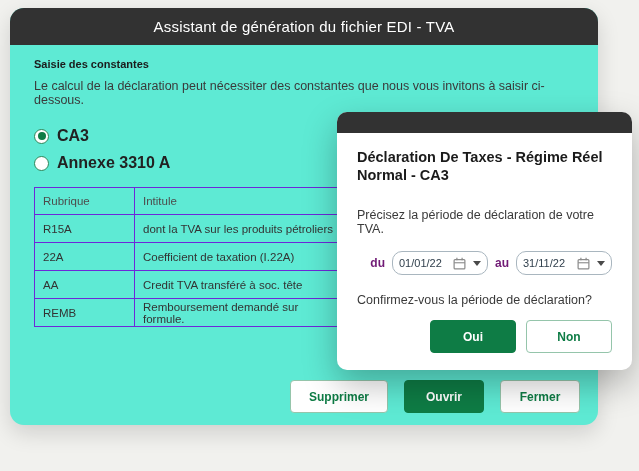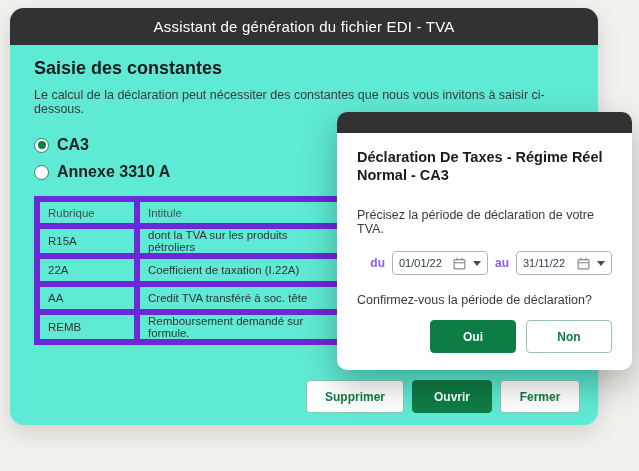--- a/index.html
+++ b/index.html
@@ -28,21 +28,21 @@
   }
   .window-header span {
     color: #ffffff;
     font-size: 15px;
     font-weight: 500;
     letter-spacing: .2px;
   }
   .window-body { padding: 13px 24px 0 24px; }
 
   .section-title {
-    font-size: 18px;
+    font-size: 11px;
     font-weight: 700;
     color: #1b1b1b;
   }
   .intro-text {
     margin-top: 9px;
     font-size: 12.5px;
     color: #3a3a3a;
   }
 
   .radio-group { margin-top: 20px; }
@@ -72,38 +72,38 @@
     color: #222;
   }
 
   table.constants {
     margin-top: 15px;
     border-collapse: collapse;
     width: 311px;
     table-layout: fixed;
   }
   table.constants th, table.constants td {
-    border: 6px solid #6d28d9;
+    border: 1px solid #6d28d9;
     font-size: 11.5px;
     padding: 0 8px;
   }
   table.constants th {
     height: 27px;
     text-align: left;
     color: #4d4d4d;
     font-weight: 500;
   }
   table.constants td { height: 28px; color: #333; }
   table.constants col.c1 { width: 100px; }
   td.rubrique { padding-left: 20px; }
 
   .footer-buttons {
     position: absolute;
     right: 18px; bottom: 12px;
-    display: flex; gap: 8px;
+    display: flex; gap: 16px;
   }
   .btn {
     font-family: "Liberation Sans", sans-serif;
     font-size: 12px;
     font-weight: 700;
     border-radius: 4px;
     height: 33px;
     padding: 0 18px;
     min-width: 80px;
     cursor: pointer;
@@ -150,26 +150,26 @@
   .date-row {
     margin-top: 15px;
     display: flex;
     align-items: center;
     justify-content: flex-end;
     gap: 7px;
   }
   .date-label {
     font-size: 12px;
     font-weight: 700;
-    color: #8b5cf6;
+    color: #701a75;
   }
   .date-input {
     width: 96px; height: 24px;
     border: 1px solid #a9b6bf;
-    border-radius: 4px;
+    border-radius: 10px;
     display: flex; align-items: center;
     padding: 0 6px;
     background: #fff;
     cursor: pointer;
   }
   .date-value {
     font-size: 11px;
     color: #31404d;
     flex: 1 1 auto;
   }

